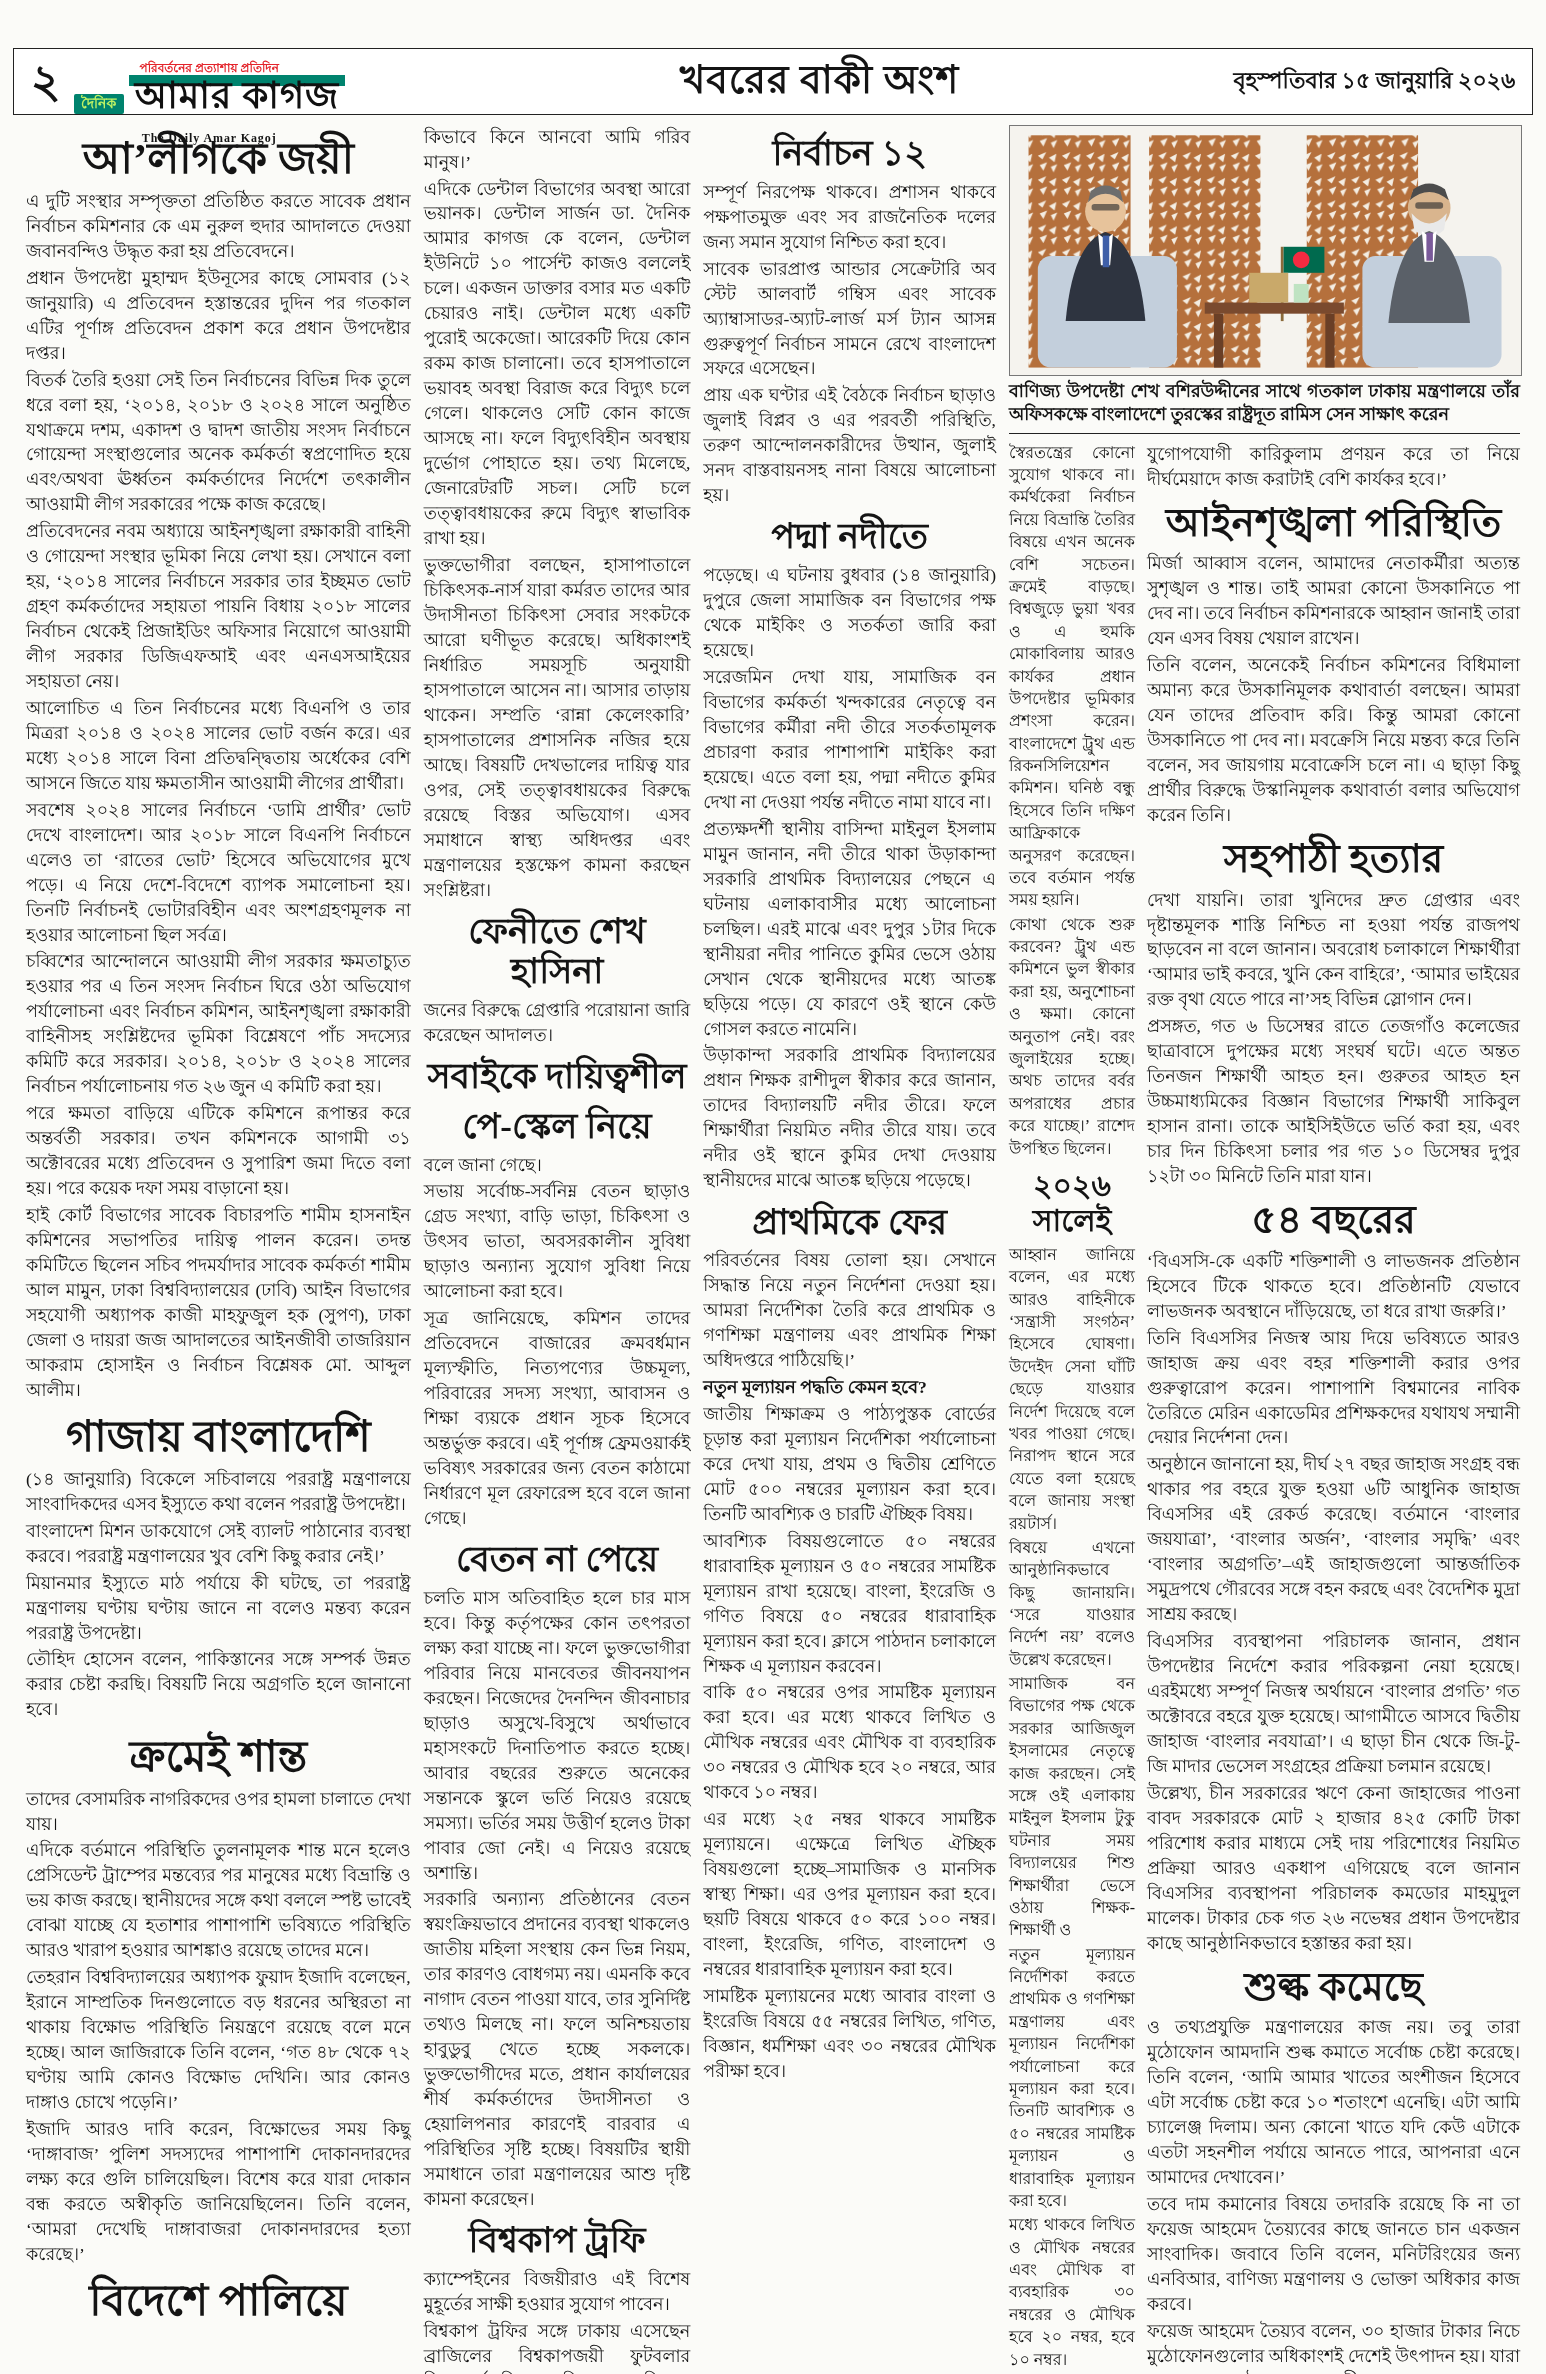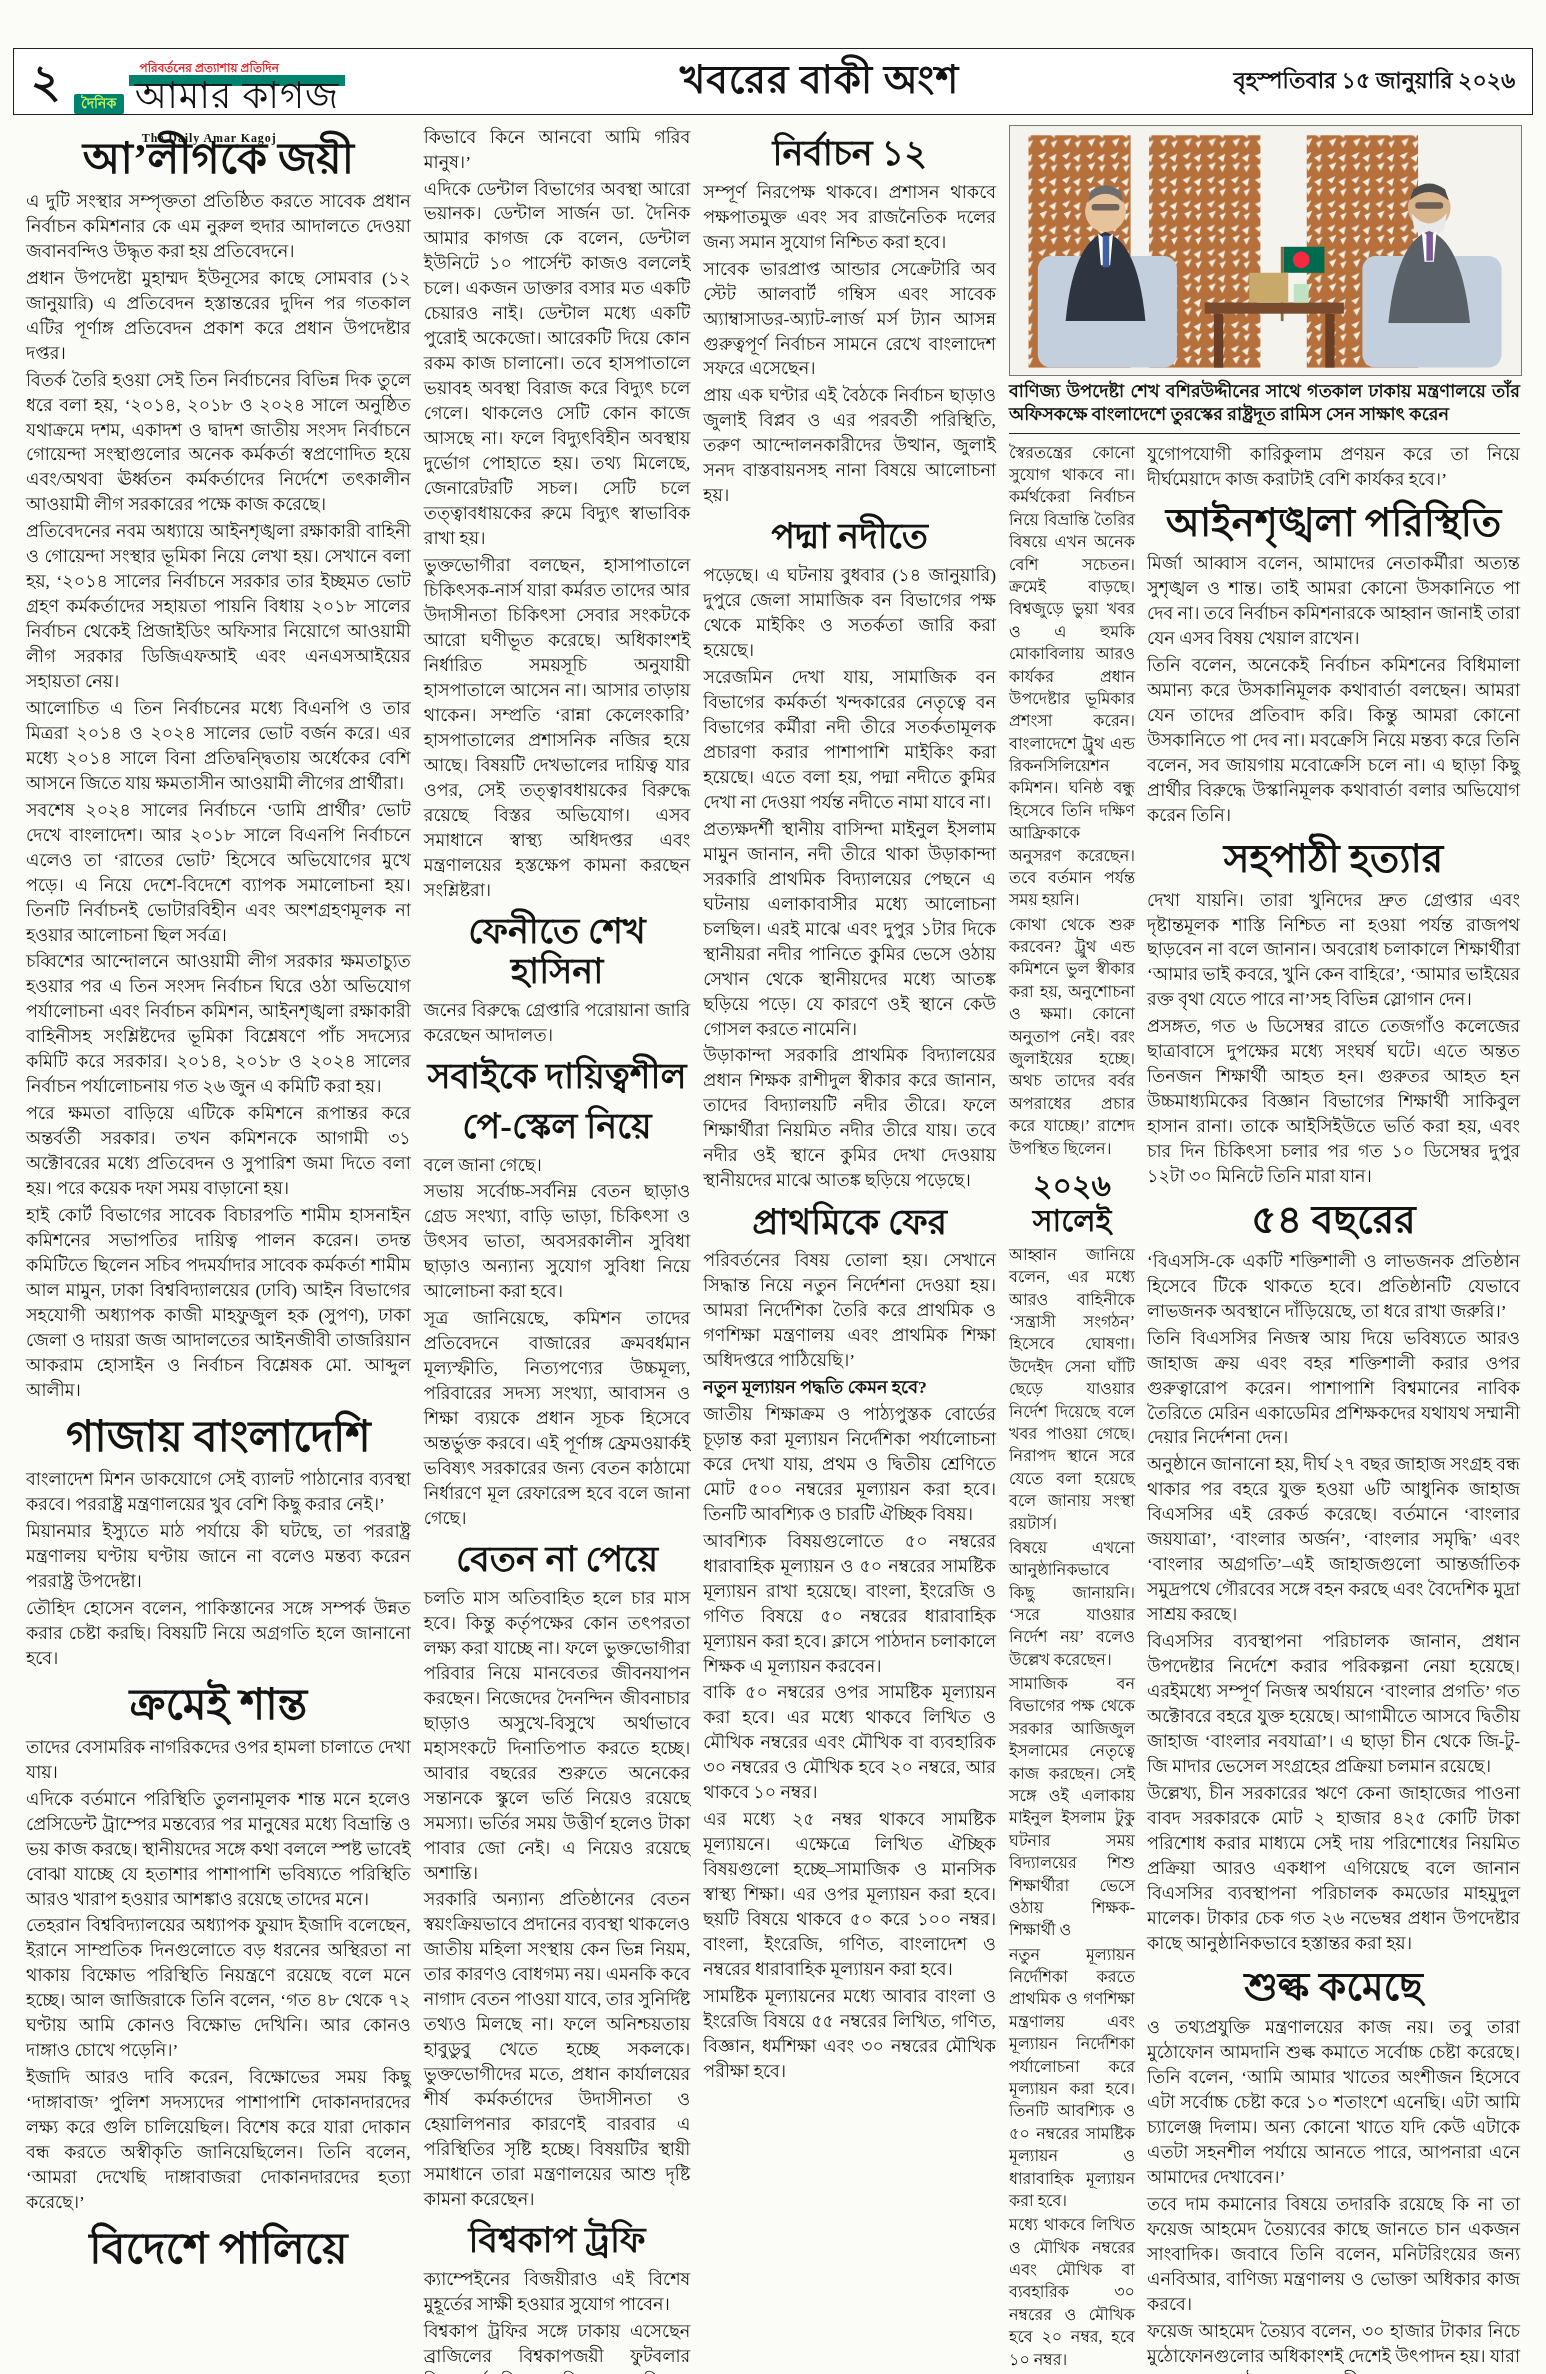--- a/index.html
+++ b/index.html
@@ -16,21 +16,21 @@
     display:flex;align-items:center;justify-content:space-between;
     padding:3.7px 16.7px;height:58px;background:#fff;
   }
   .masthead{display:flex;align-items:center;gap:13px;min-width:399px;}
   .page-number{font-size:46px;font-weight:bold;line-height:1;}
   .logo-block{position:relative;line-height:1;}
   .logo-tagline{color:#e4242b;font-size:12px;font-weight:bold;text-align:center;margin-bottom:0.9px;margin-top:43px;}
   .logo-row{display:flex;align-items:flex-end;gap:5.6px;}
   .logo-daily{background:#00836e;color:#bef264;font-size:14px;font-weight:bold;padding:2.8px 7.4px;border-radius:1.9px;}
   .logo-title{
-    font-size:37px;font-weight:normal;color:#101010;letter-spacing:0.9px;
+    font-size:37px;font-weight:bold;color:#101010;letter-spacing:0.9px;
     background:linear-gradient(180deg,#00836e 0%,#00836e 28%,transparent 28%);
     padding:1.9px 5.6px 0 5.6px;
   }
   .logo-sub{font-size:12px;font-weight:bold;text-align:center;margin-top:18px;letter-spacing:0.9px;}
   .section-title{font-size:39px;font-weight:bold;letter-spacing:0.9px;text-align:center;flex:1;}
   .issue-date{font-size:22px;font-weight:bold;min-width:306px;text-align:right;}
   
   .content{display:flex;gap:13px;padding:9.3px 13px 0 13px;align-items:flex-start;}
   .col{min-width:0;}
   .col1{width:397px;}
@@ -95,20 +95,21 @@
           <p>বিতর্ক তৈরি হওয়া সেই তিন নির্বাচনের বিভিন্ন দিক তুলে ধরে বলা হয়, ‘২০১৪, ২০১৮ ও ২০২৪ সালে অনুষ্ঠিত যথাক্রমে দশম, একাদশ ও দ্বাদশ জাতীয় সংসদ নির্বাচনে গোয়েন্দা সংস্থাগুলোর অনেক কর্মকর্তা স্বপ্রণোদিত হয়ে এবং/অথবা ঊর্ধ্বতন কর্মকর্তাদের নির্দেশে তৎকালীন আওয়ামী লীগ সরকারের পক্ষে কাজ করেছে।</p>
           <p>প্রতিবেদনের নবম অধ্যায়ে আইনশৃঙ্খলা রক্ষাকারী বাহিনী ও গোয়েন্দা সংস্থার ভূমিকা নিয়ে লেখা হয়। সেখানে বলা হয়, ‘২০১৪ সালের নির্বাচনে সরকার তার ইচ্ছমত ভোট গ্রহণ কর্মকর্তাদের সহায়তা পায়নি বিধায় ২০১৮ সালের নির্বাচন থেকেই প্রিজাইডিং অফিসার নিয়োগে আওয়ামী লীগ সরকার ডিজিএফআই এবং এনএসআইয়ের সহায়তা নেয়।</p>
           <p>আলোচিত এ তিন নির্বাচনের মধ্যে বিএনপি ও তার মিত্ররা ২০১৪ ও ২০২৪ সালের ভোট বর্জন করে। এর মধ্যে ২০১৪ সালে বিনা প্রতিদ্বন্দ্বিতায় অর্ধেকের বেশি আসনে জিতে যায় ক্ষমতাসীন আওয়ামী লীগের প্রার্থীরা।</p>
           <p>সবশেষ ২০২৪ সালের নির্বাচনে ‘ডামি প্রার্থীর’ ভোট দেখে বাংলাদেশ। আর ২০১৮ সালে বিএনপি নির্বাচনে এলেও তা ‘রাতের ভোট’ হিসেবে অভিযোগের মুখে পড়ে। এ নিয়ে দেশে-বিদেশে ব্যাপক সমালোচনা হয়। তিনটি নির্বাচনই ভোটারবিহীন এবং অংশগ্রহণমূলক না হওয়ার আলোচনা ছিল সর্বত্র।</p>
           <p>চব্বিশের আন্দোলনে আওয়ামী লীগ সরকার ক্ষমতাচ্যুত হওয়ার পর এ তিন সংসদ নির্বাচন ঘিরে ওঠা অভিযোগ পর্যালোচনা এবং নির্বাচন কমিশন, আইনশৃঙ্খলা রক্ষাকারী বাহিনীসহ সংশ্লিষ্টদের ভূমিকা বিশ্লেষণে পাঁচ সদস্যের কমিটি করে সরকার। ২০১৪, ২০১৮ ও ২০২৪ সালের নির্বাচন পর্যালোচনায় গত ২৬ জুন এ কমিটি করা হয়।</p>
           <p>পরে ক্ষমতা বাড়িয়ে এটিকে কমিশনে রূপান্তর করে অন্তর্বর্তী সরকার। তখন কমিশনকে আগামী ৩১ অক্টোবরের মধ্যে প্রতিবেদন ও সুপারিশ জমা দিতে বলা হয়। পরে কয়েক দফা সময় বাড়ানো হয়।</p>
           <p>হাই কোর্ট বিভাগের সাবেক বিচারপতি শামীম হাসনাইন কমিশনের সভাপতির দায়িত্ব পালন করেন। তদন্ত কমিটিতে ছিলেন সচিব পদমর্যাদার সাবেক কর্মকর্তা শামীম আল মামুন, ঢাকা বিশ্ববিদ্যালয়ের (ঢাবি) আইন বিভাগের সহযোগী অধ্যাপক কাজী মাহফুজুল হক (সুপণ), ঢাকা জেলা ও দায়রা জজ আদালতের আইনজীবী তাজরিয়ান আকরাম হোসাইন ও নির্বাচন বিশ্লেষক মো. আব্দুল আলীম।</p>
         </article>
         <article>
           <h2>গাজায় বাংলাদেশি</h2>
+          <p>(১৪ জানুয়ারি) বিকেলে সচিবালয়ে পররাষ্ট্র মন্ত্রণালয়ে সাংবাদিকদের এসব ইস্যুতে কথা বলেন পররাষ্ট্র উপদেষ্টা।</p>
           <p>বাংলাদেশ মিশন ডাকযোগে সেই ব্যালট পাঠানোর ব্যবস্থা করবে। পররাষ্ট্র মন্ত্রণালয়ের খুব বেশি কিছু করার নেই।’</p>
           <p>মিয়ানমার ইস্যুতে মাঠ পর্যায়ে কী ঘটছে, তা পররাষ্ট্র মন্ত্রণালয় ঘণ্টায় ঘণ্টায় জানে না বলেও মন্তব্য করেন পররাষ্ট্র উপদেষ্টা।</p>
           <p>তৌহিদ হোসেন বলেন, পাকিস্তানের সঙ্গে সম্পর্ক উন্নত করার চেষ্টা করছি। বিষয়টি নিয়ে অগ্রগতি হলে জানানো হবে।</p>
         </article>
         <article>
           <h2>ক্রমেই শান্ত</h2>
           <p>তাদের বেসামরিক নাগরিকদের ওপর হামলা চালাতে দেখা যায়।</p>
           <p>এদিকে বর্তমানে পরিস্থিতি তুলনামূলক শান্ত মনে হলেও প্রেসিডেন্ট ট্রাম্পের মন্তব্যের পর মানুষের মধ্যে বিভ্রান্তি ও ভয় কাজ করছে। স্থানীয়দের সঙ্গে কথা বললে স্পষ্ট ভাবেই বোঝা যাচ্ছে যে হতাশার পাশাপাশি ভবিষ্যতে পরিস্থিতি আরও খারাপ হওয়ার আশঙ্কাও রয়েছে তাদের মনে।</p>
           <p>তেহরান বিশ্ববিদ্যালয়ের অধ্যাপক ফুয়াদ ইজাদি বলেছেন, ইরানে সাম্প্রতিক দিনগুলোতে বড় ধরনের অস্থিরতা না থাকায় বিক্ষোভ পরিস্থিতি নিয়ন্ত্রণে রয়েছে বলে মনে হচ্ছে। আল জাজিরাকে তিনি বলেন, ‘গত ৪৮ থেকে ৭২ ঘণ্টায় আমি কোনও বিক্ষোভ দেখিনি। আর কোনও দাঙ্গাও চোখে পড়েনি।’</p>
           <p>ইজাদি আরও দাবি করেন, বিক্ষোভের সময় কিছু ‘দাঙ্গাবাজ’ পুলিশ সদস্যদের পাশাপাশি দোকানদারদের লক্ষ্য করে গুলি চালিয়েছিল। বিশেষ করে যারা দোকান বন্ধ করতে অস্বীকৃতি জানিয়েছিলেন। তিনি বলেন, ‘আমরা দেখেছি দাঙ্গাবাজরা দোকানদারদের হত্যা করেছে।’</p>

